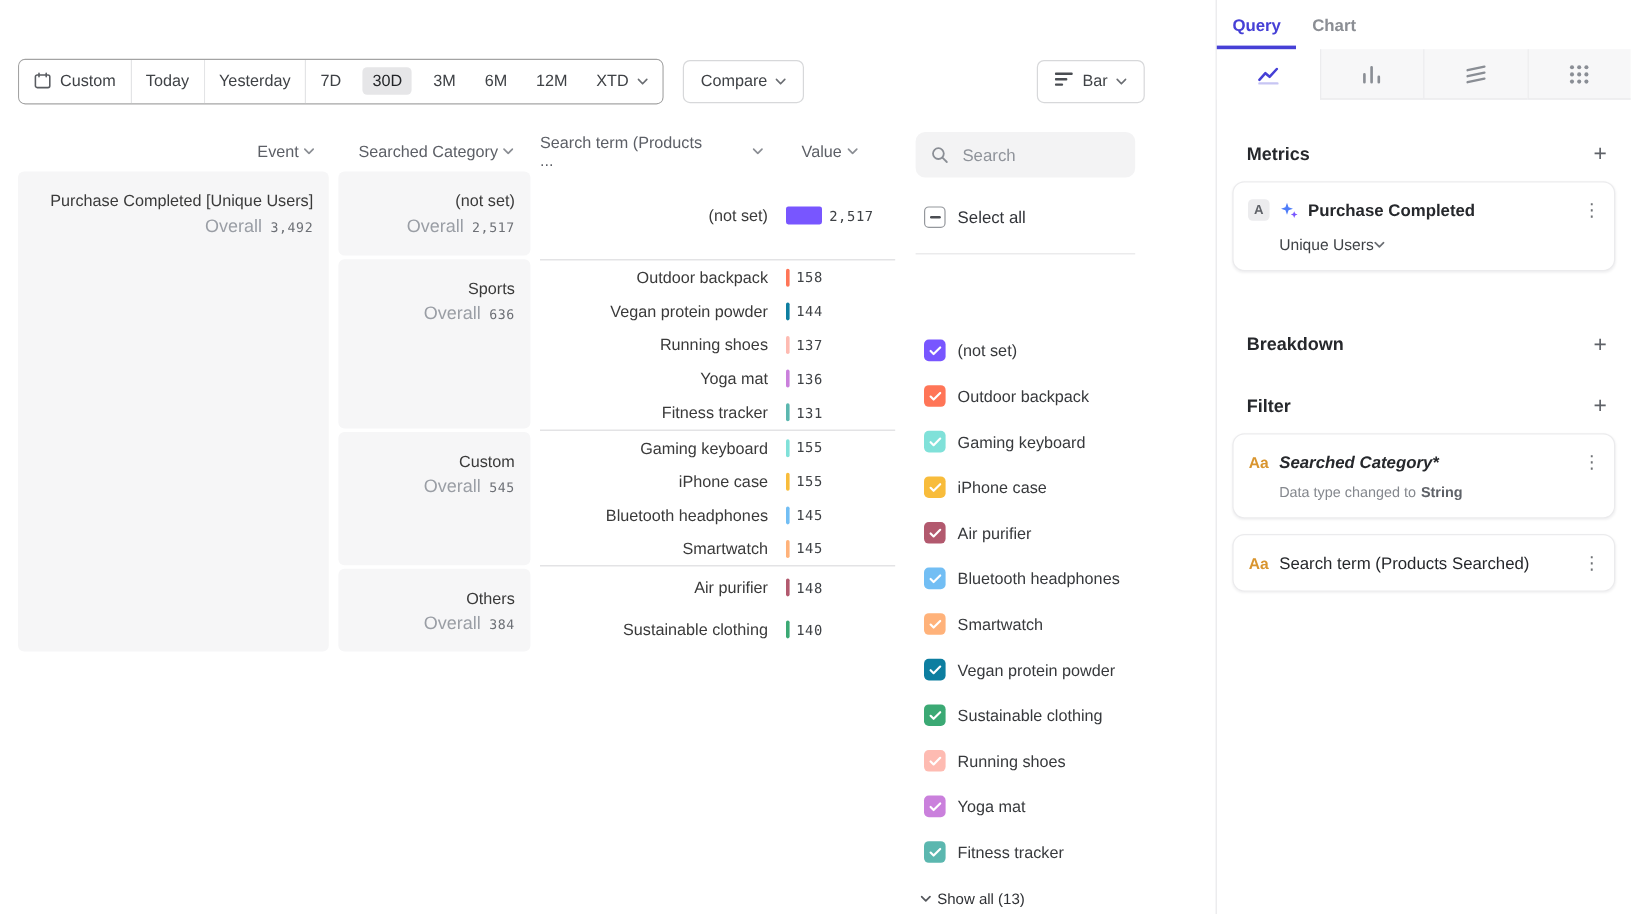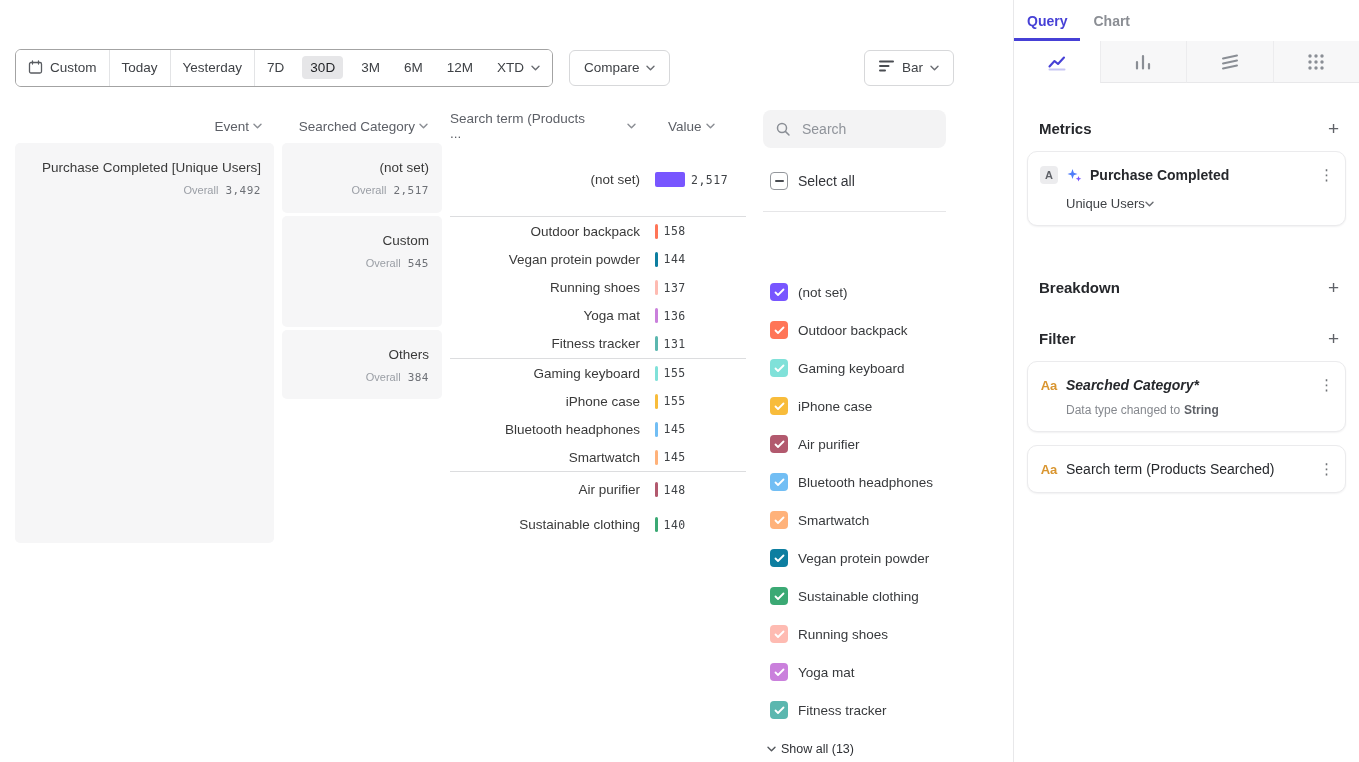--- a/index.html
+++ b/index.html
@@ -31,21 +31,21 @@
   .hc3{width:190px;justify-content:flex-end;box-sizing:border-box;padding-right:4px;gap:30px;}
   .hc4{width:116px;justify-content:flex-start;padding-left:28px;box-sizing:border-box;}
   .hc .chev{display:flex;color:#8b8e94;}
 
   
   .table{position:absolute;top:143px;left:15px;width:740px;height:400px;}
   .cell{background:#f6f6f7;border-radius:5px;text-align:right;box-sizing:border-box;
         padding:16px 13px 0 0;cursor:pointer;}
   .cell-name{font-size:13.5px;color:#3a3a3a;line-height:18px;}
   .cell-overall{margin-top:3px;}
-  .ov-label{font-size:11px;color:#9a9ea5;margin-right:7px;margin-top:36px;}
+  .ov-label{font-size:15px;color:#9a9ea5;margin-right:7px;margin-top:36px;}
   .ov-num{font-family:"DejaVu Sans Mono",monospace;font-size:11px;color:#6d7076;letter-spacing:.5px;}
   .col-event{position:absolute;left:0;top:0;width:259px;height:400px;}
   .event-cell{height:400px;}
   .col-category{position:absolute;left:267px;top:0;width:160px;display:flex;flex-direction:column;gap:3px;}
   .col-rows{position:absolute;left:435px;top:0;width:296px;}
   .row-group{display:flex;flex-direction:column;box-sizing:border-box;}
   .row-group-b{border-top:1px solid #dcdddf;}
   .trow{flex:1;display:flex;align-items:center;cursor:pointer;}
   .term{width:190px;text-align:right;font-size:13.5px;color:#3a3a3a;white-space:nowrap;}
   .val{display:flex;align-items:center;margin-left:15px;gap:6px;}
@@ -219,20 +219,24 @@
         <div class="cell-overall">
           <span class="ov-label">Overall</span><span class="ov-num">3,492</span>
         </div>
       </div>
     </div>
     <div class="col-category">
         <div class="cell cat-cell" style="height: 70px;">
           <div class="cell-name">(not set)</div>
           <div class="cell-overall"><span class="ov-label">Overall</span><span class="ov-num">2,517</span></div>
         </div>
+        <div class="cell cat-cell" style="height: 141px;">
+          <div class="cell-name">Sports</div>
+          <div class="cell-overall"><span class="ov-label">Overall</span><span class="ov-num">636</span></div>
+        </div>
         <div class="cell cat-cell" style="height: 111px;">
           <div class="cell-name">Custom</div>
           <div class="cell-overall"><span class="ov-label">Overall</span><span class="ov-num">545</span></div>
         </div>
         <div class="cell cat-cell" style="height: 69px;">
           <div class="cell-name">Others</div>
           <div class="cell-overall"><span class="ov-label">Overall</span><span class="ov-num">384</span></div>
         </div>
       </div>
     <div class="col-rows">

